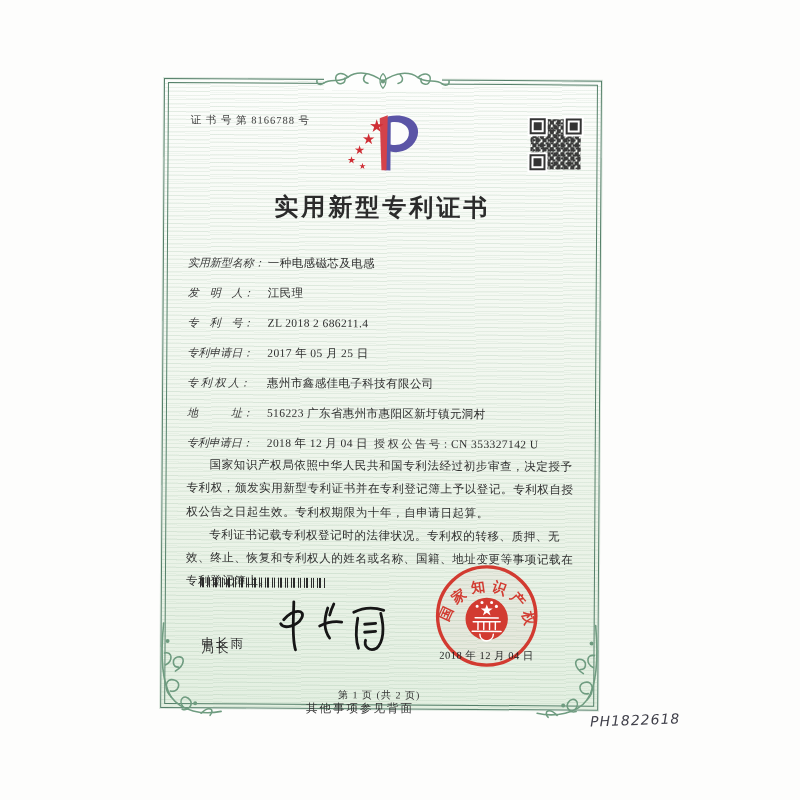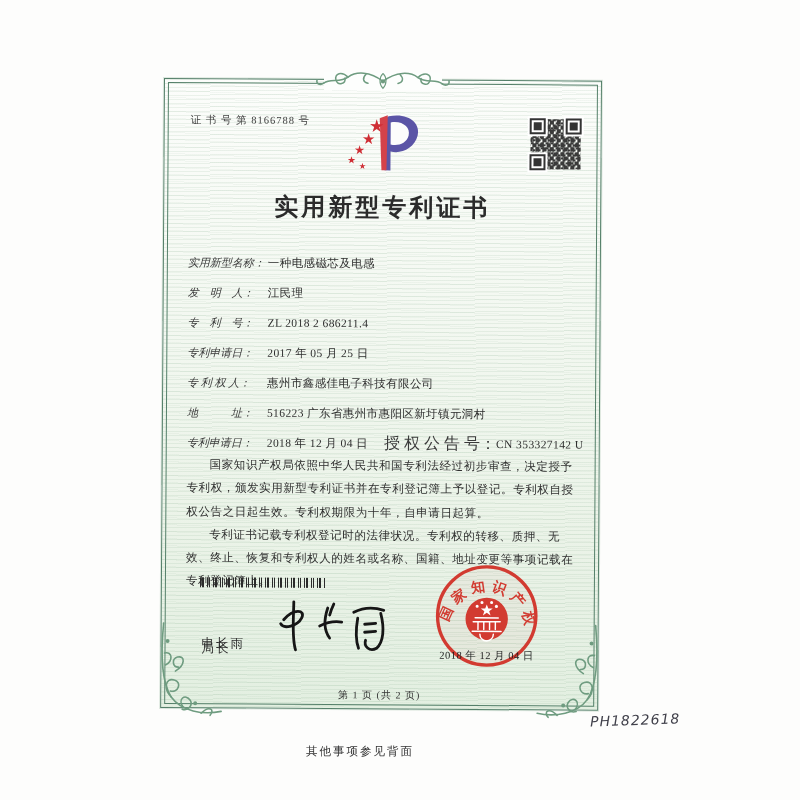--- a/index.html
+++ b/index.html
@@ -25,21 +25,21 @@
   .qr .f{position:absolute;width:12px;height:12px;border:2.5px solid #333;background:#fff;box-shadow:0 0 0 2px #fff;}
   .qr .f::after{content:"";position:absolute;inset:2px;background:#333;}
   .qr .f.tl{left:-1px;top:-1px}.qr .f.tr{right:-1px;top:-1px}.qr .f.bl{left:-1px;bottom:-1px}
   .title{position:absolute;left:0;right:0;top:111px;text-align:center;font-size:24px;font-weight:bold;
          letter-spacing:3px;color:#2b2b2b;}
   
   .fields{position:absolute;left:24px;top:176px;width:388px;color:#333;}
   .row{height:30px;display:flex;align-items:flex-start;line-height:14px;}
   .lbl{display:inline-block;width:80px;font-size:11px;white-space:pre;color:#3a3a3a;flex:none;font-style:italic;}
   .val{font-size:11.5px;letter-spacing:.4px;color:#2e2e2e;white-space:pre;}
-  .lbl2{display:inline-block;font-size:16px;white-space:pre;color:#3a3a3a;margin-left:16px;flex:none;}
+  .lbl2{display:inline-block;font-size:11px;white-space:pre;color:#3a3a3a;margin-left:6px;flex:none;}
   
   .paras{position:absolute;left:24px;top:374px;width:388px;font-size:11.5px;line-height:23.3px;color:#2f2f2f;}
   .paras p{margin:0;text-indent:2em;letter-spacing:.6px;}
   
   .barcode{position:absolute;left:38px;top:498px;width:126px;height:10px;
            background:repeating-linear-gradient(90deg,#2b2b2b 0 1px,rgba(0,0,0,0) 1px 2px,#2b2b2b 2px 4px,rgba(0,0,0,0) 4px 7px,#2b2b2b 7px 8px,rgba(0,0,0,0) 8px 9px,#2b2b2b 9px 10px,rgba(0,0,0,0) 10px 13px);}
   .signer-title{position:absolute;left:40px;top:533px;font-size:12.5px;letter-spacing:2px;color:#2c2c2c;
                 font-family:"Liberation Sans",sans-serif;margin-top:28px;}
   .signer-name{position:absolute;left:40px;top:556px;font-size:12.5px;letter-spacing:2px;color:#2c2c2c;
                font-family:"Liberation Sans",sans-serif;text-align:right;}
@@ -47,21 +47,21 @@
   .seal{position:absolute;left:272px;top:482px;width:106px;height:106px;}
   .seal-date{position:absolute;left:262px;top:568px;width:126px;text-align:center;font-size:10.5px;
              letter-spacing:.5px;color:#1e1e1e;white-space:pre;}
   .page-no{position:absolute;left:0;right:0;top:608px;text-align:center;font-size:10px;color:#333;letter-spacing:1px;}
   
   .orn-top{position:absolute;left:50%;top:-12px;transform:translateX(-50%);width:150px;height:26px;}
   .flourish{position:absolute;width:80px;height:96px;}
   .flourish.bl{left:-6px;bottom:-10px;}
   .flourish.br{right:-6px;bottom:-10px;transform:scaleX(-1);}
   
-  .back-note{position:absolute;left:234px;top:744px;width:252px;text-align:center;font-size:11.5px;
+  .back-note{position:absolute;left:234px;top:701px;width:252px;text-align:center;font-size:11.5px;
              letter-spacing:2px;color:#333;}
   .hand-number{position:absolute;left:590px;top:712px;font-size:14px;font-style:italic;letter-spacing:1px;
                color:#41414b;transform:rotate(-2deg);font-family:"DejaVu Sans",sans-serif;}
 </style>
 </head>
 <body>
 
 <div class="stage">
 
   <div class="cert">

